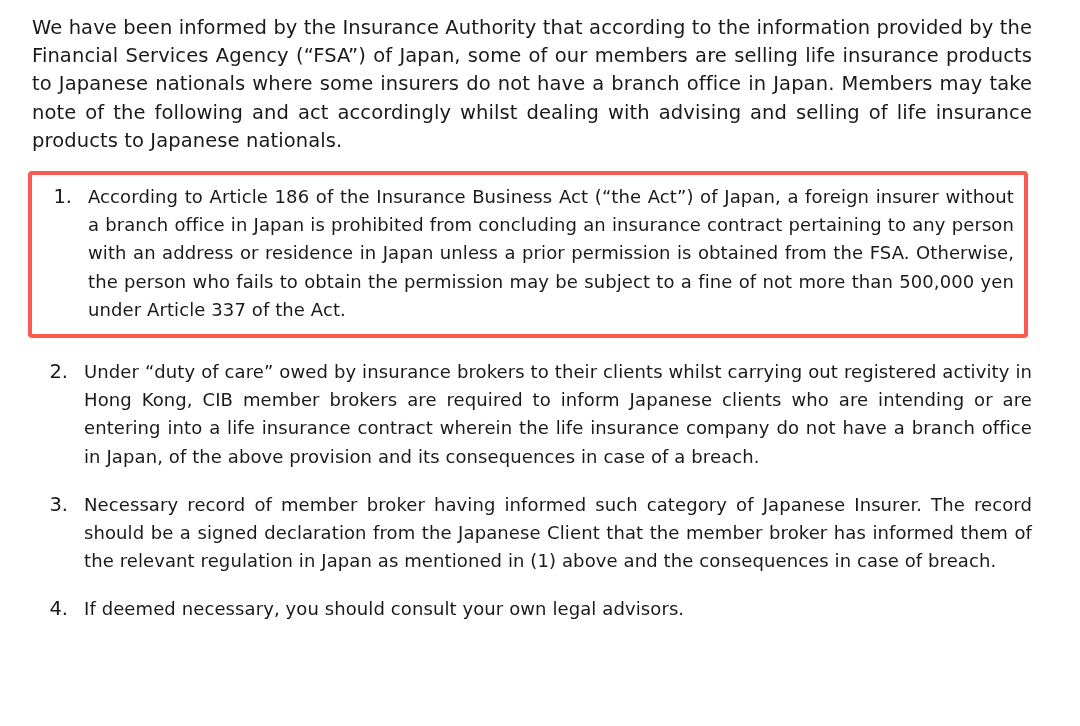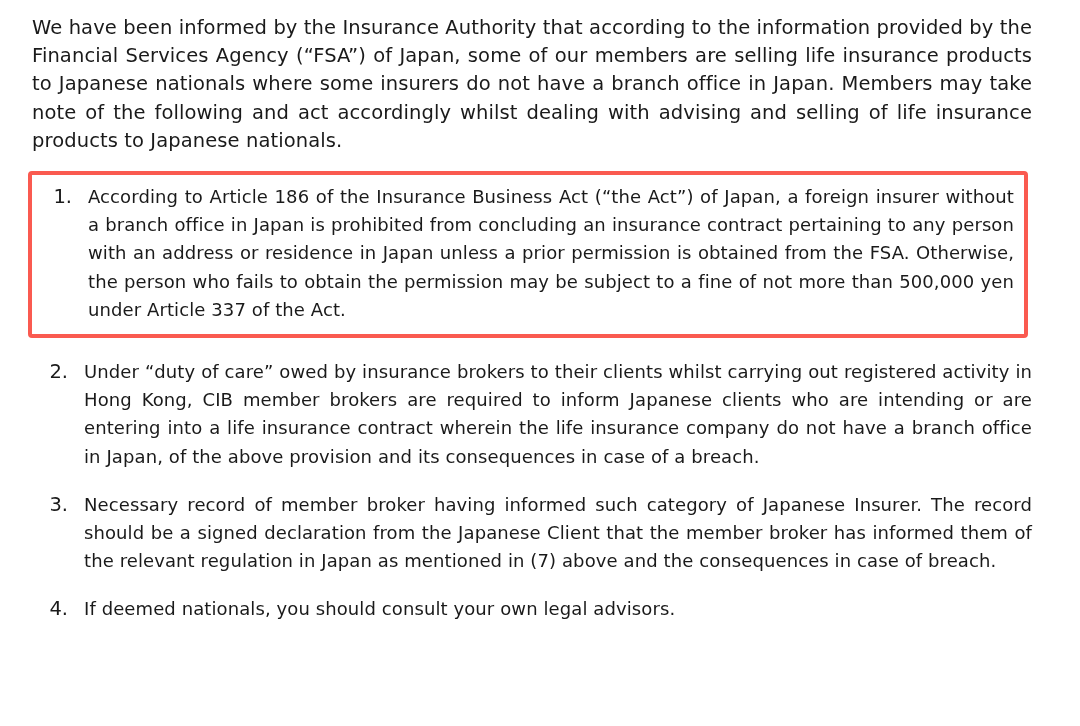--- a/index.html
+++ b/index.html
@@ -83,22 +83,22 @@
       <span class="item-text">According to Article 186 of the Insurance Business Act (“the Act”) of Japan, a foreign insurer without a branch office in Japan is prohibited from concluding an insurance contract pertaining to any person with an address or residence in Japan unless a prior permission is obtained from the FSA.  Otherwise, the person who fails to obtain the permission may be subject to a fine of not more than 500,000 yen under Article 337 of the Act.</span>
     </li>
 
     <li class="list-item">
       <span class="item-number">2.</span>
       <span class="item-text">Under “duty of care” owed by insurance brokers to their clients whilst carrying out registered activity in Hong Kong, CIB member brokers are required to inform Japanese clients who are intending or are entering into a life insurance contract wherein the life insurance company do not have a branch office in Japan, of the above provision and its consequences in case of a breach.</span>
     </li>
 
     <li class="list-item">
       <span class="item-number">3.</span>
-      <span class="item-text">Necessary record of member broker having informed such category of Japanese Insurer.  The record should be a signed declaration from the Japanese Client that the member broker has informed them of the relevant regulation in Japan as mentioned in (7) above and the consequences in case of breach.</span>
+      <span class="item-text">Necessary record of member broker having informed such category of Japanese Insurer.  The record should be a signed declaration from the Japanese Client that the member broker has informed them of the relevant regulation in Japan as mentioned in (1) above and the consequences in case of breach.</span>
     </li>
 
     <li class="list-item">
       <span class="item-number">4.</span>
-      <span class="item-text">If deemed nationals, you should consult your own legal advisors.</span>
+      <span class="item-text">If deemed necessary, you should consult your own legal advisors.</span>
     </li>
 
   </ol>
 </div>
 
 </body></html>

